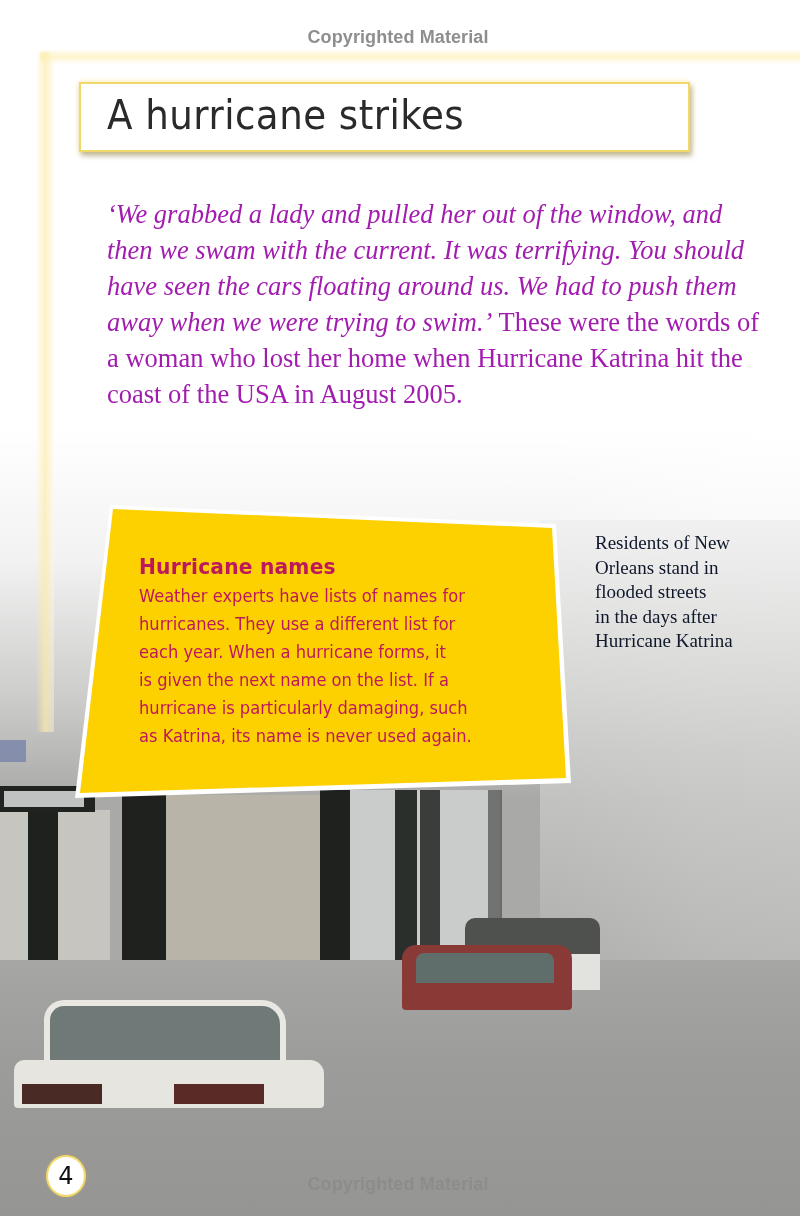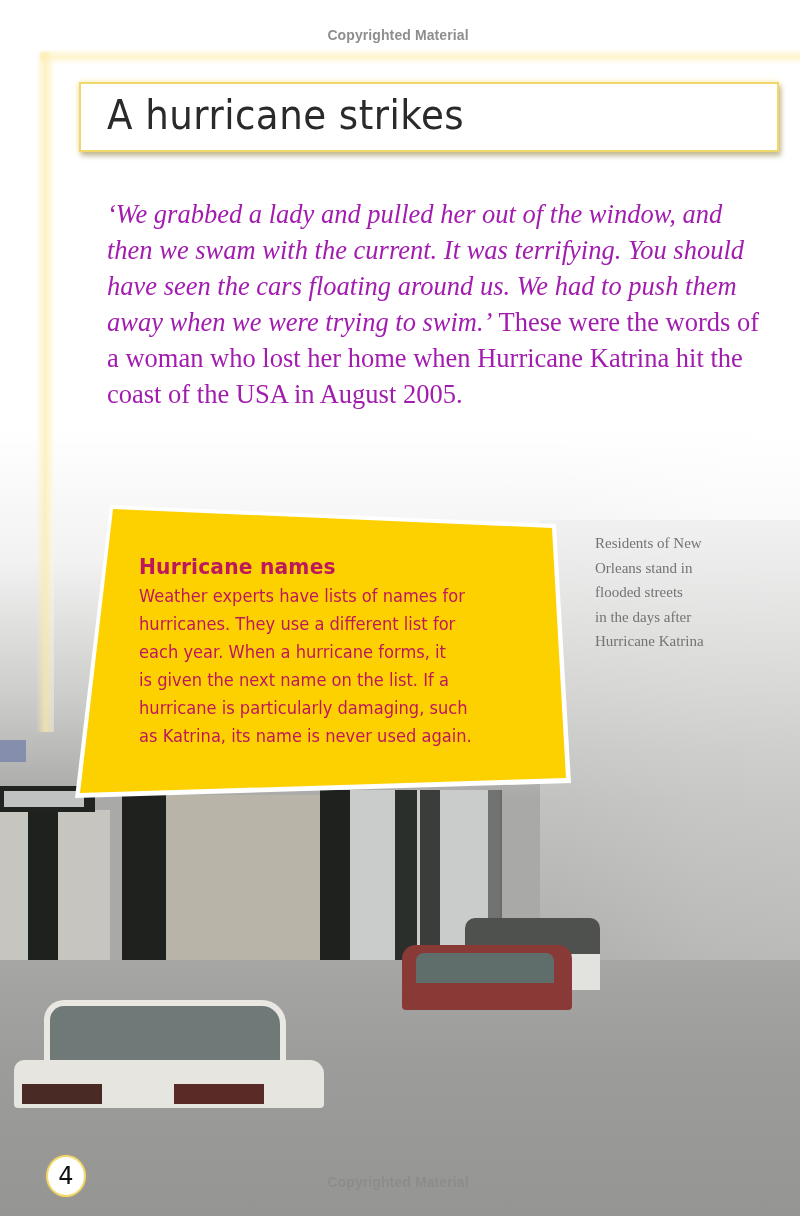--- a/index.html
+++ b/index.html
@@ -62,29 +62,29 @@
   .page-glow-top {
     position: absolute; left: 40px; top: 50px; width: 760px; height: 14px;
     background: linear-gradient(180deg, rgba(255,244,200,0.2), rgba(252,236,170,0.6), rgba(255,255,255,0));
   }
   .page-glow-left {
     position: absolute; left: 36px; top: 52px; width: 18px; height: 680px;
     background: linear-gradient(90deg, rgba(255,255,255,0), rgba(252,236,170,0.7), rgba(255,250,230,0.4));
   }
   .copyright {
     position: absolute; left: 0; width: 796px; text-align: center;
-    font-family: "Liberation Sans", sans-serif; font-size: 14px; font-weight: bold;
+    font-family: "Liberation Sans", sans-serif; font-size: 18px; font-weight: bold;
     color: #8e8e8e; letter-spacing: 0.1px;
   }
   .copyright.top { top: 27px; }
   .copyright.bottom { top: 1174px; color: #8a8a8a; opacity: 0.8; }
 
   
   .title-box {
-    position: absolute; left: 79px; top: 82px; width: 700px; height: 70px;
+    position: absolute; left: 79px; top: 82px; width: 611px; height: 70px;
     background: #ffffff; border: 2px solid #f0d96a;
     box-shadow: 2px 4px 5px rgba(120,110,60,0.45), 0 0 6px rgba(250,220,110,0.6);
     box-sizing: border-box;
   }
   .title-text {
     position: absolute; left: 26px; top: 8px;
     font-family: "DejaVu Sans", sans-serif; font-size: 40px; font-weight: normal;
     color: #2a2a2a; letter-spacing: 0.5px;
     transform: scaleX(0.93); transform-origin: left center;
   }
@@ -115,21 +115,21 @@
     transform: scaleX(0.92); transform-origin: left center; white-space: nowrap;
   }
   .fact-line {
     font-size: 17.5px; line-height: 28px; white-space: nowrap;
     transform: scaleX(0.93); transform-origin: left center;
   }
 
   
   .caption {
     position: absolute; left: 595px; top: 531px; width: 200px;
-    font-size: 15px; line-height: 24.5px; color: #737373;
+    font-size: 19px; line-height: 24.5px; color: #0f172a;
   }
   .caption div { white-space: nowrap; }
 
   
   .page-number {
     position: absolute; left: 48px; top: 1157px; width: 36px; height: 38px;
     border-radius: 50%; background: #ffffff;
     box-shadow: 0 0 0 2px #f4d96a, 0 0 4px rgba(240,210,90,0.8);
     text-align: center; font-family: "DejaVu Sans", sans-serif;
     font-size: 24px; line-height: 38px; color: #111;

